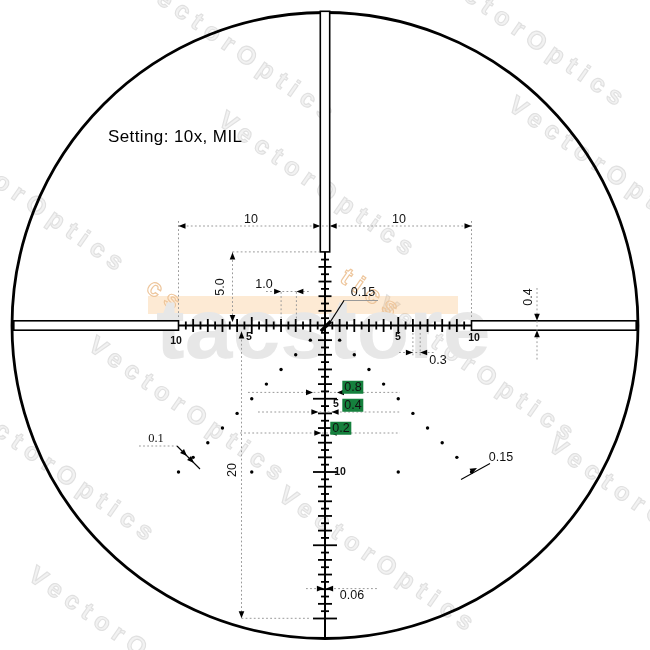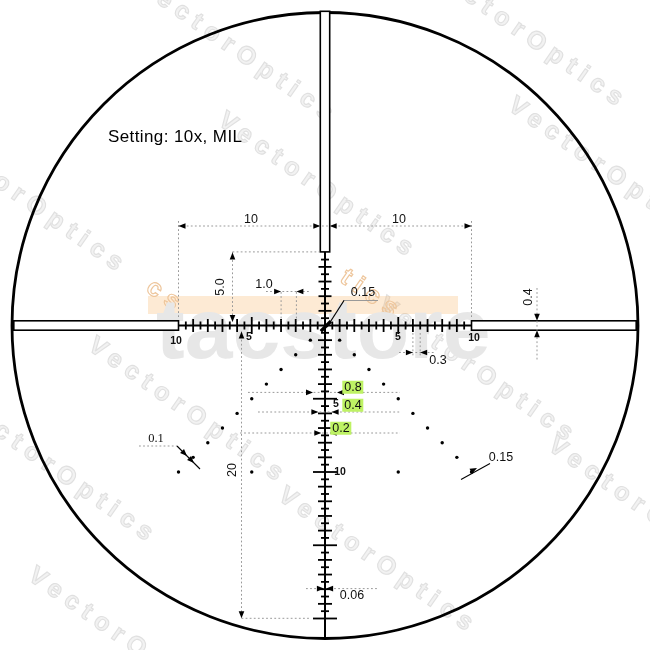--- a/index.html
+++ b/index.html
@@ -24,21 +24,21 @@
   }
   
   #ret{position:absolute;left:0;top:0;}
   
   .lbl{
     position:absolute;transform:translate(-50%,-50%);font-size:12.5px;color:#111;
     white-space:nowrap;line-height:1;
   }
   .lbl.rot{transform:translate(-50%,-50%) rotate(-90deg);}
   .lbl.ax{font-size:10.5px;font-weight:bold;}
-  .lbl.bg{background:#bef264;padding:0 2px;}
+  .lbl.bg{background:#15803d;padding:0 2px;}
   #setting{
     position:absolute;left:108px;top:128px;font-size:17px;color:#000;
     letter-spacing:0.4px;transform:none;
   }
 </style>
 </head>
 <body>
 
 <div id="stage">
 

